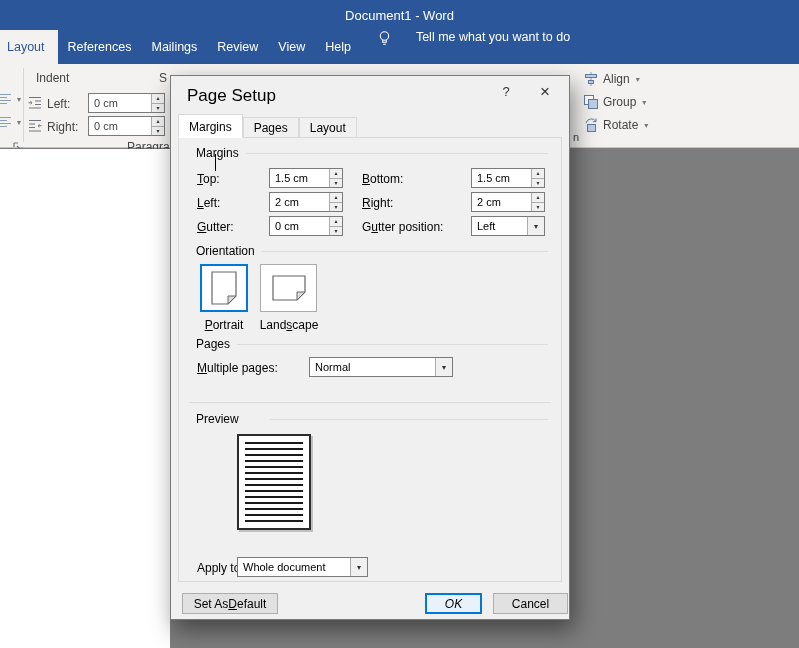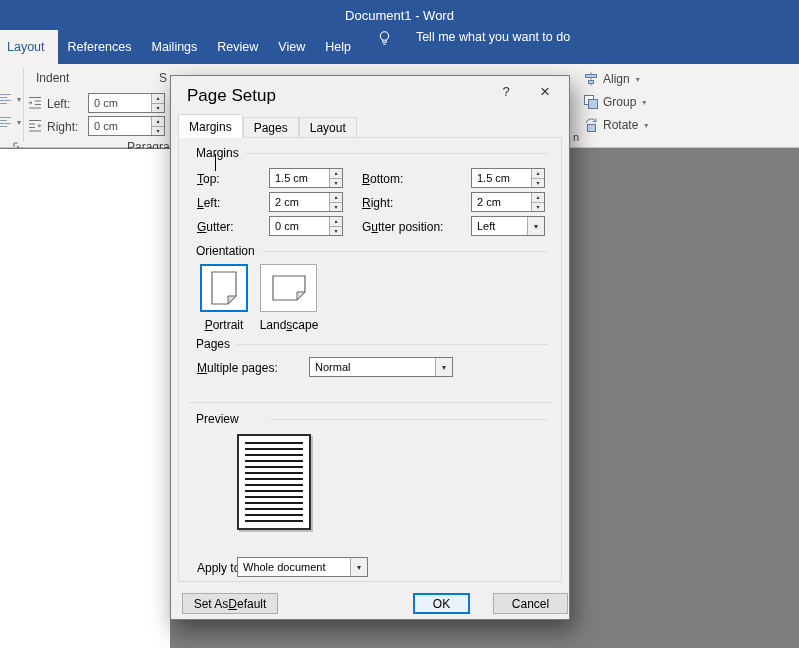--- a/index.html
+++ b/index.html
@@ -303,15 +303,15 @@
     </div>
 
     <span class="flabel" style="left:18px;top:423px;">Apply to:</span>
     <div class="combo" style="left:58px;top:419px;width:131px;">
       <span class="v">Whole document</span>
       <span class="arr">▾</span>
     </div>
   </div>
 
   <div class="btn" style="left:11px;top:517px;width:96px;">Set As <u>D</u>efault</div>
-  <div class="btn default" style="left:242px;top:517px;width:57px;">OK</div>
+  <div class="btn default" style="left:254px;top:517px;width:57px;font-style:italic;">OK</div>
   <div class="btn" style="left:322px;top:517px;width:75px;">Cancel</div>
 </div>
 
 </body></html>

